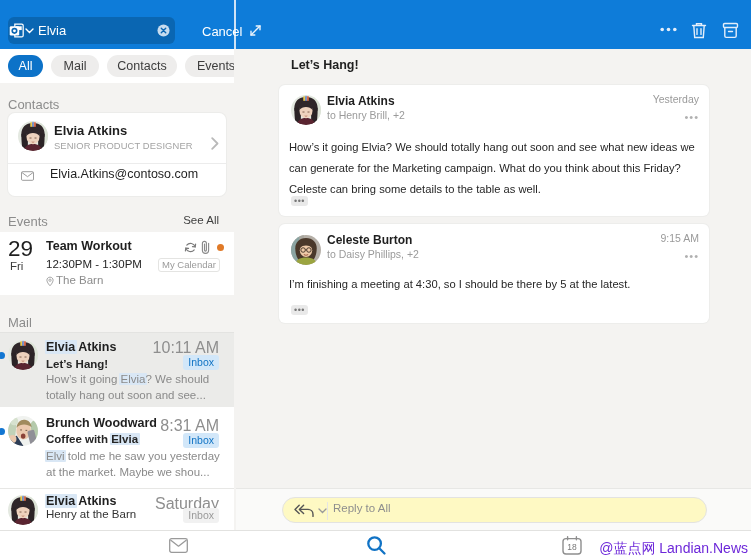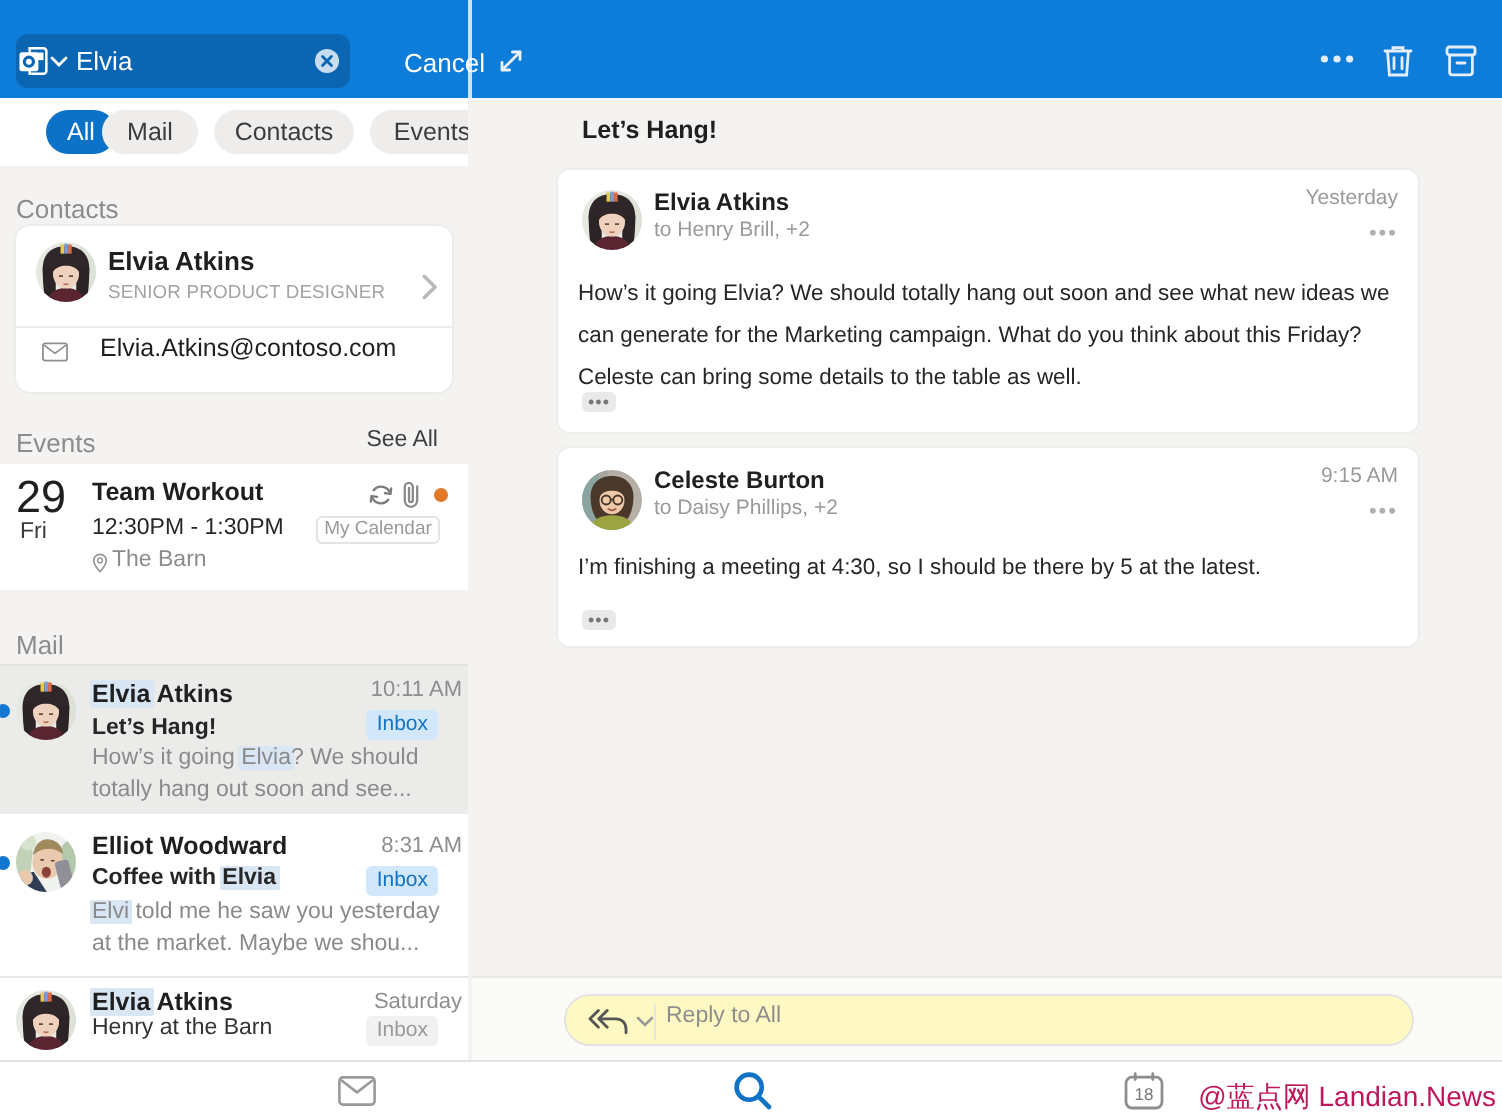--- a/index.html
+++ b/index.html
@@ -12,21 +12,21 @@
 .header { position:absolute; left:0; top:0; width:751px; height:49px; background:#0e7cd9; }
 .hdivider { position:absolute; left:234px; top:0; width:2px; height:49px; background:#cfe3f6; }
 .searchbox { position:absolute; left:8px; top:17px; width:167px; height:27px; background:#0a66b2; border-radius:6px; }
 .searchtext { position:absolute; left:30px; top:6px; color:#fff; font-size:13px; }
 .cancel { position:absolute; left:202px; top:24px; color:#fff; font-size:13px; }
 
 
 .left { position:absolute; left:0; top:49px; width:234px; height:481px; background:#f4f3f1; overflow:hidden; }
 .tabsrow { position:absolute; left:0; top:0; width:234px; height:34px; background:#fff; }
 .pill { position:absolute; top:6px; height:22px; border-radius:11px; background:#eeedec; color:#3c3c3c; font-size:12.5px; line-height:22px; text-align:center; }
-.pill.active { background:#0c72c8; color:#fff;margin-left:15px; }
+.pill.active { background:#0c72c8; color:#fff; }
 .seclabel { position:absolute; color:#8c8c8c; font-size:13px; }
 .card { position:absolute; background:#fff; border-radius:7px; box-shadow:0 0 0 1px #ececea; }
 
 
 .cname { position:absolute; left:46px; top:10px; font-size:13px; font-weight:bold; color:#1f1f1f; }
 .ctitle { position:absolute; left:46px; top:27px; font-size:9.4px; color:#a3a3a3; letter-spacing:.1px; }
 .cdivider { position:absolute; left:0; top:50px; width:218px; height:1px; background:#ececec; }
 .cemail { position:absolute; left:42px; top:54px; font-size:12.5px; color:#1f1f1f; }
 
 
@@ -35,21 +35,21 @@
 .evfri { position:absolute; left:10px; top:28px; font-size:11.5px; color:#3c3c3c; }
 .evtitle { position:absolute; left:46px; top:7px; font-size:12.5px; font-weight:bold; color:#1f1f1f; }
 .evtime { position:absolute; left:46px; top:26px; font-size:11.5px; color:#262626; }
 .evloc { position:absolute; left:56px; top:42px; font-size:11.5px; color:#8c8c8c; }
 .mycal { position:absolute; left:158px; top:26px; width:62px; height:14px; border:1px solid #e4e4e2; border-radius:3px; background:#fff; color:#9a9a9a; font-size:9.5px; line-height:12px; text-align:center; }
 
 
 .mrow { position:absolute; left:0; width:234px; }
 .mavatar { position:absolute; left:8px; top:6px; }
 .mname { position:absolute; left:46px; font-size:12.5px; font-weight:bold; color:#1f1f1f; white-space:nowrap; }
-.mtime { position:absolute; right:3px; font-size:11px; color:#8e8e8e; }
+.mtime { position:absolute; right:15px; font-size:16px; color:#8e8e8e; }
 .msub { position:absolute; left:46px; font-size:11.5px; font-weight:bold; color:#262626; white-space:nowrap; }
 .mprev { position:absolute; left:46px; font-size:11.5px; color:#8a8a8a; line-height:15.5px; width:186px; }
 .badge { position:absolute; right:15px; font-size:10.5px; border-radius:3px; padding:1px 5px 2px; }
 .badge.blue { background:#d2e7f9; color:#1274c4; }
 .badge.grey { background:#f1f1f1; color:#9a9a9a; }
 .hl { background:#d9e7f5; border-radius:1px; padding:0 1.5px; margin:0 -1.5px; }
 .dot { position:absolute; width:7px; height:7px; border-radius:50%; background:#1276d2; }
 
 
 .right { position:absolute; left:236px; top:49px; width:515px; height:481px; background:#f4f3f1; }
@@ -63,21 +63,21 @@
 .qbtn { position:absolute; left:12px; width:17px; height:10px; background:#e9e9e9; border-radius:3px; color:#777; font-size:9px; line-height:10px; text-align:center; letter-spacing:.5px; }
 
 
 .replystrip { position:absolute; left:0; top:439px; width:515px; height:42px; background:#fafaf9; border-top:1px solid #e7e7e5; }
 .replybox { position:absolute; left:46px; top:8px; width:425px; height:26px; background:#fef9c3; border:1px solid #e3e3e1; border-radius:13px; }
 .replytext { position:absolute; left:50px; top:4px; font-size:11.5px; color:#8e8e8e; }
 .rdivider { position:absolute; left:44px; top:4px; width:1px; height:18px; background:#e5e5e5; }
 
 
 .toolbar { position:absolute; left:0; top:530px; width:751px; height:29px; background:#fff; border-top:1px solid #e2e2e0; }
-.watermark { position:absolute; right:3px; top:9px; font-size:14px; color:#be185d; }
+.watermark { position:absolute; right:3px; top:9px; font-size:14px; color:#6d28d9; }
 </style>
 </head>
 <body>
 <div class="app">
 
   <div class="left">
     <div class="tabsrow">
       <div class="pill active" style="left:8px;width:35px;">All</div>
       <div class="pill" style="left:51px;width:48px;">Mail</div>
       <div class="pill" style="left:107px;width:70px;">Contacts</div>
@@ -210,21 +210,21 @@
               <ellipse cx="17.8" cy="16.8" rx="8.4" ry="9.8" fill="#ebc9ae" transform="rotate(7 17.8 16.8)"></ellipse>
               <path d="M9.6 13.2c.9-6.4 5-9.6 9.3-9 4.3.5 7.4 3.3 7.9 8.5-2.7-2.2-5.4-3.2-8.6-3.2-3.2 0-6 1.3-8.6 3.7z" fill="#a08a5d"></path>
               <path d="M13.8 15.8h2M19.8 16.3h2" stroke="#5c4434" stroke-width=".95"></path>
               <ellipse cx="17.2" cy="22.8" rx="2.6" ry="3.1" fill="#8a4238"></ellipse>
               <path d="M0 34c1-6.5 4.5-10.5 10-11.5l7.5 11.5z" fill="#2e3d55"></path>
               <rect x="23.5" y="16" width="8" height="16" rx="2" fill="#908f97" transform="rotate(-14 27.5 24)"></rect>
               <circle cx="5.2" cy="26" r="4.4" fill="#ebc9ae"></circle>
             </g>
           </svg>
         </div>
-      <div class="mname" style="top:8.5px;">Elliot Woodward</div>
+      <div class="mname" style="top:8.5px;">Brunch Woodward</div>
       <div class="mtime" style="top:9.5px;">8:31 AM</div>
       <div class="msub" style="top:25.5px;">Coffee with <span class="hl">Elvia</span></div>
       <div class="badge blue" style="top:26px;">Inbox</div>
       <div class="mprev" style="top:42px;"><span class="hl">Elvi</span> told me he saw you yesterday at the market. Maybe we shou...</div>
     </div>
     <div class="mrow" style="top:439px;height:42px;background:#fff;border-top:1px solid #e7e7e5;">
       <div class="mavatar" id="av-elvia2" style="top:6px;">
           <svg width="30" height="30" viewBox="0 0 34 34">
             <defs>
               <clipPath id="cc">

